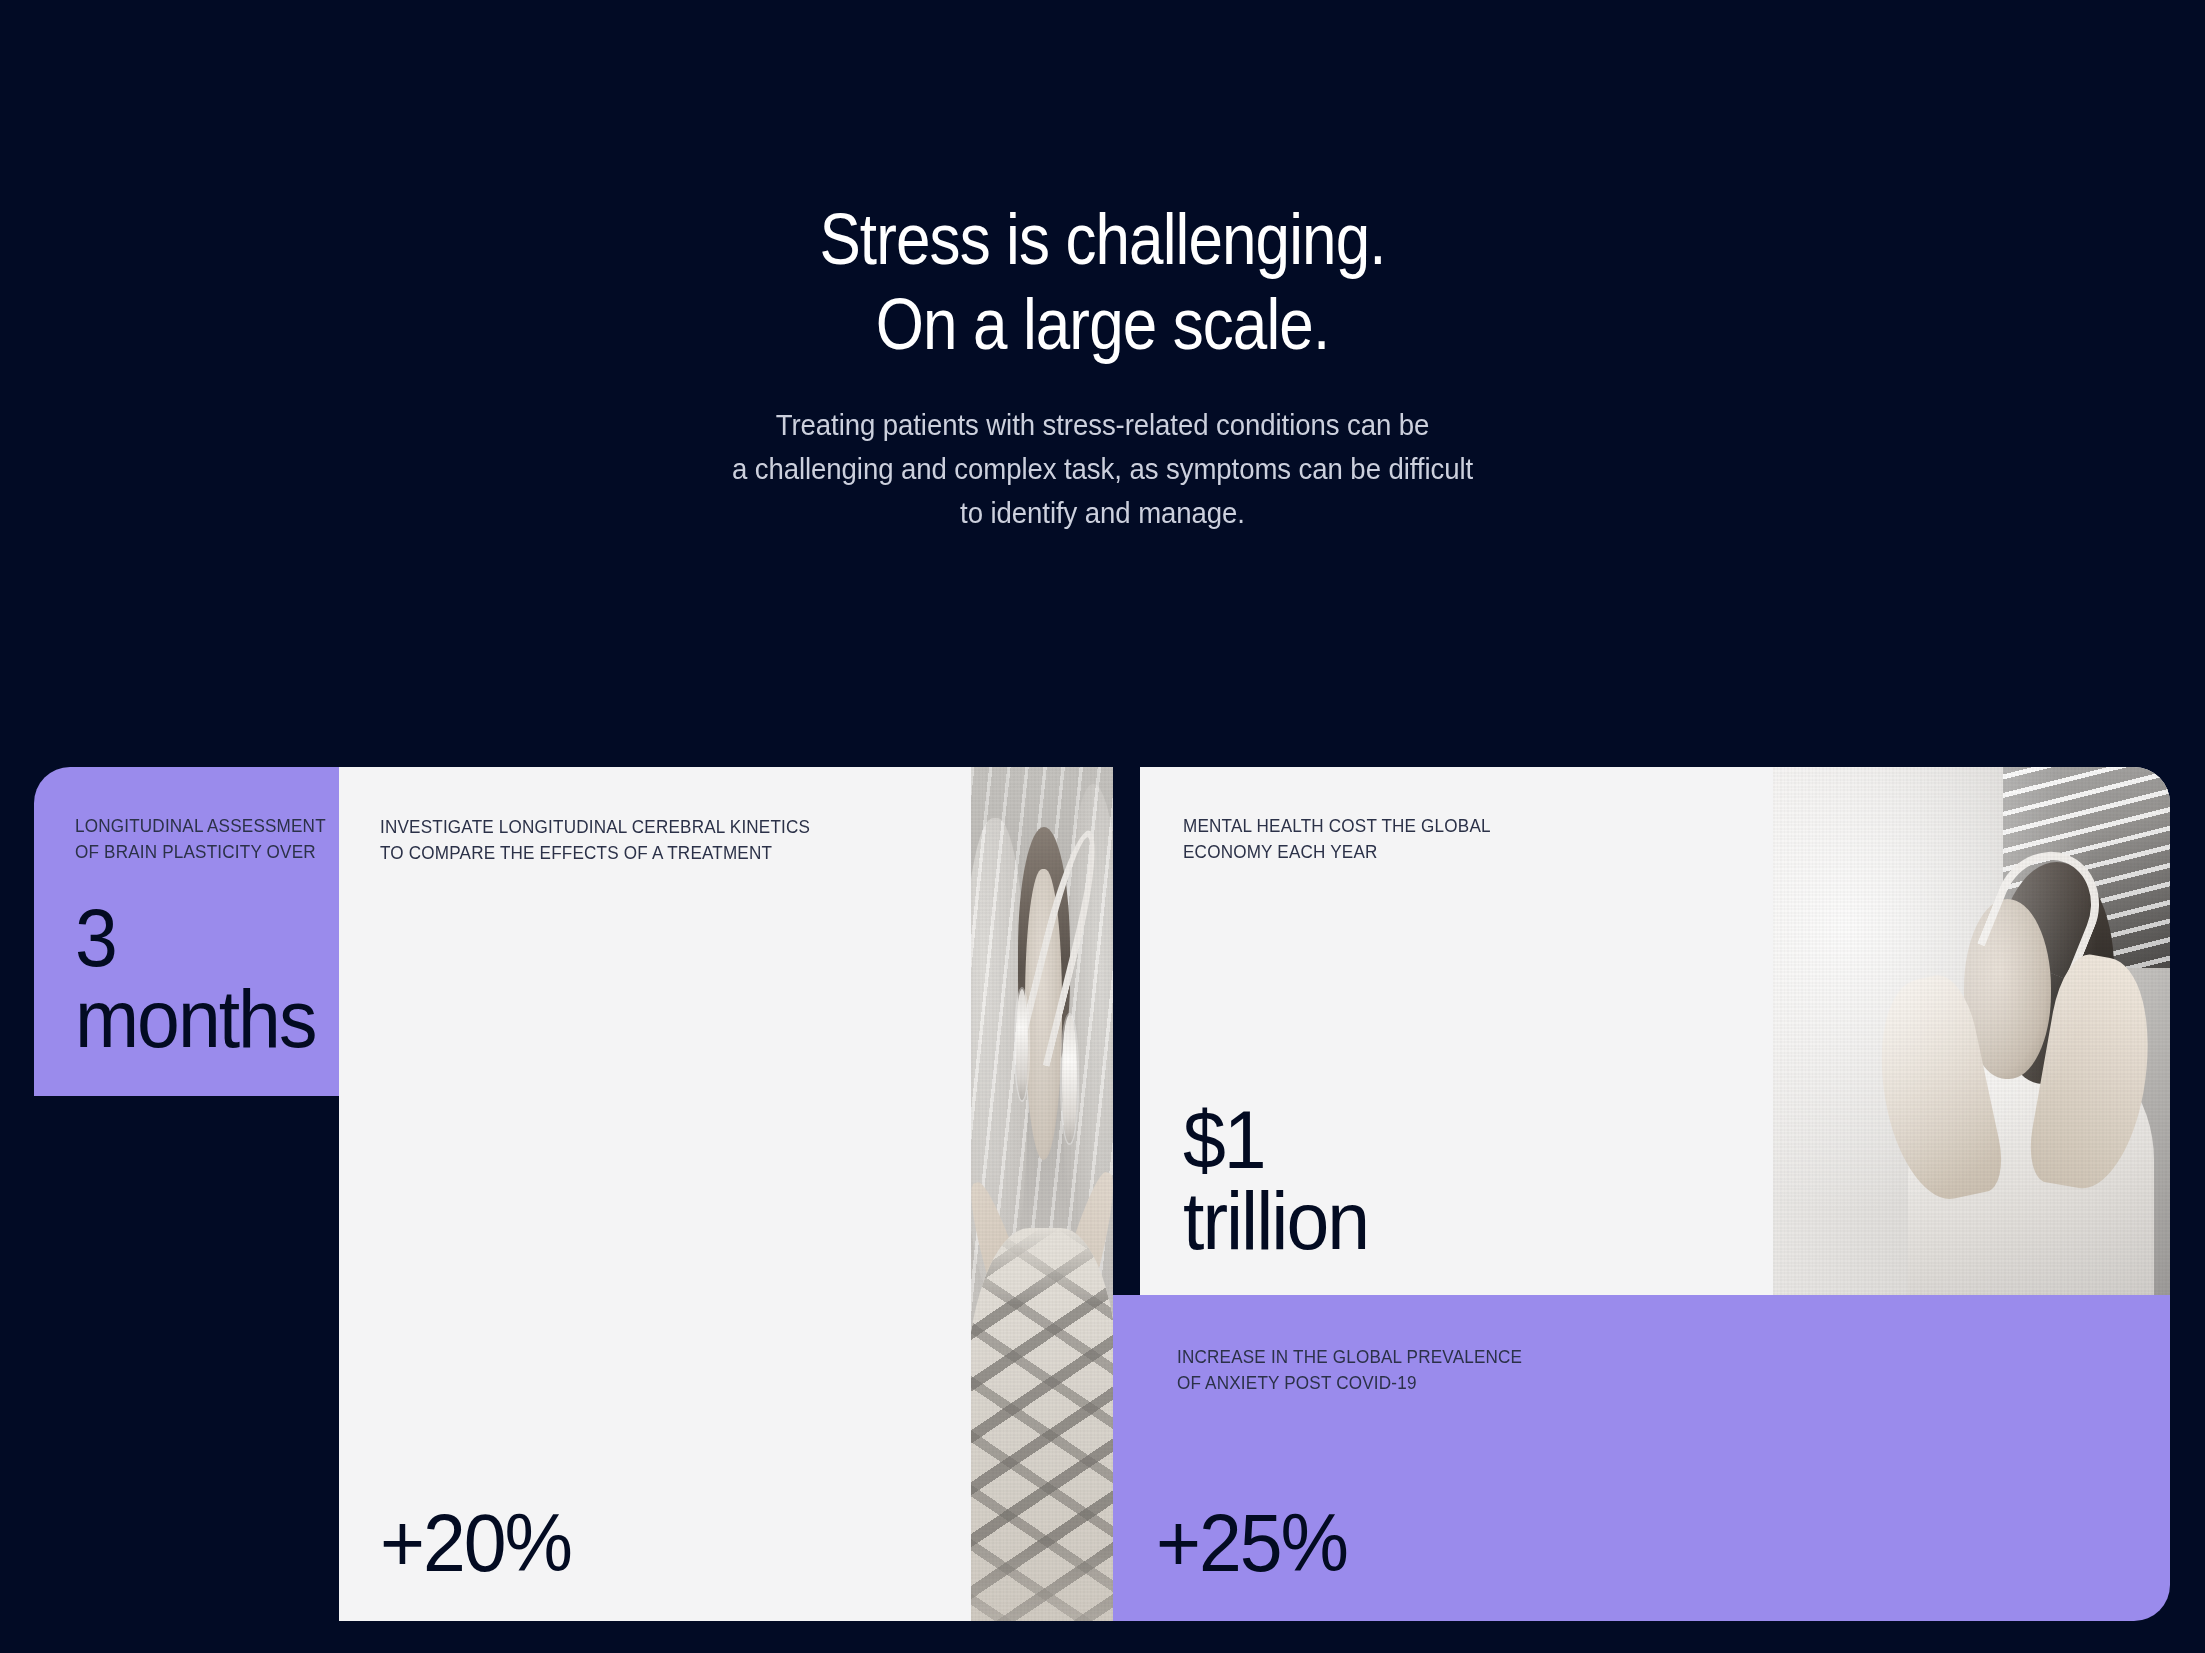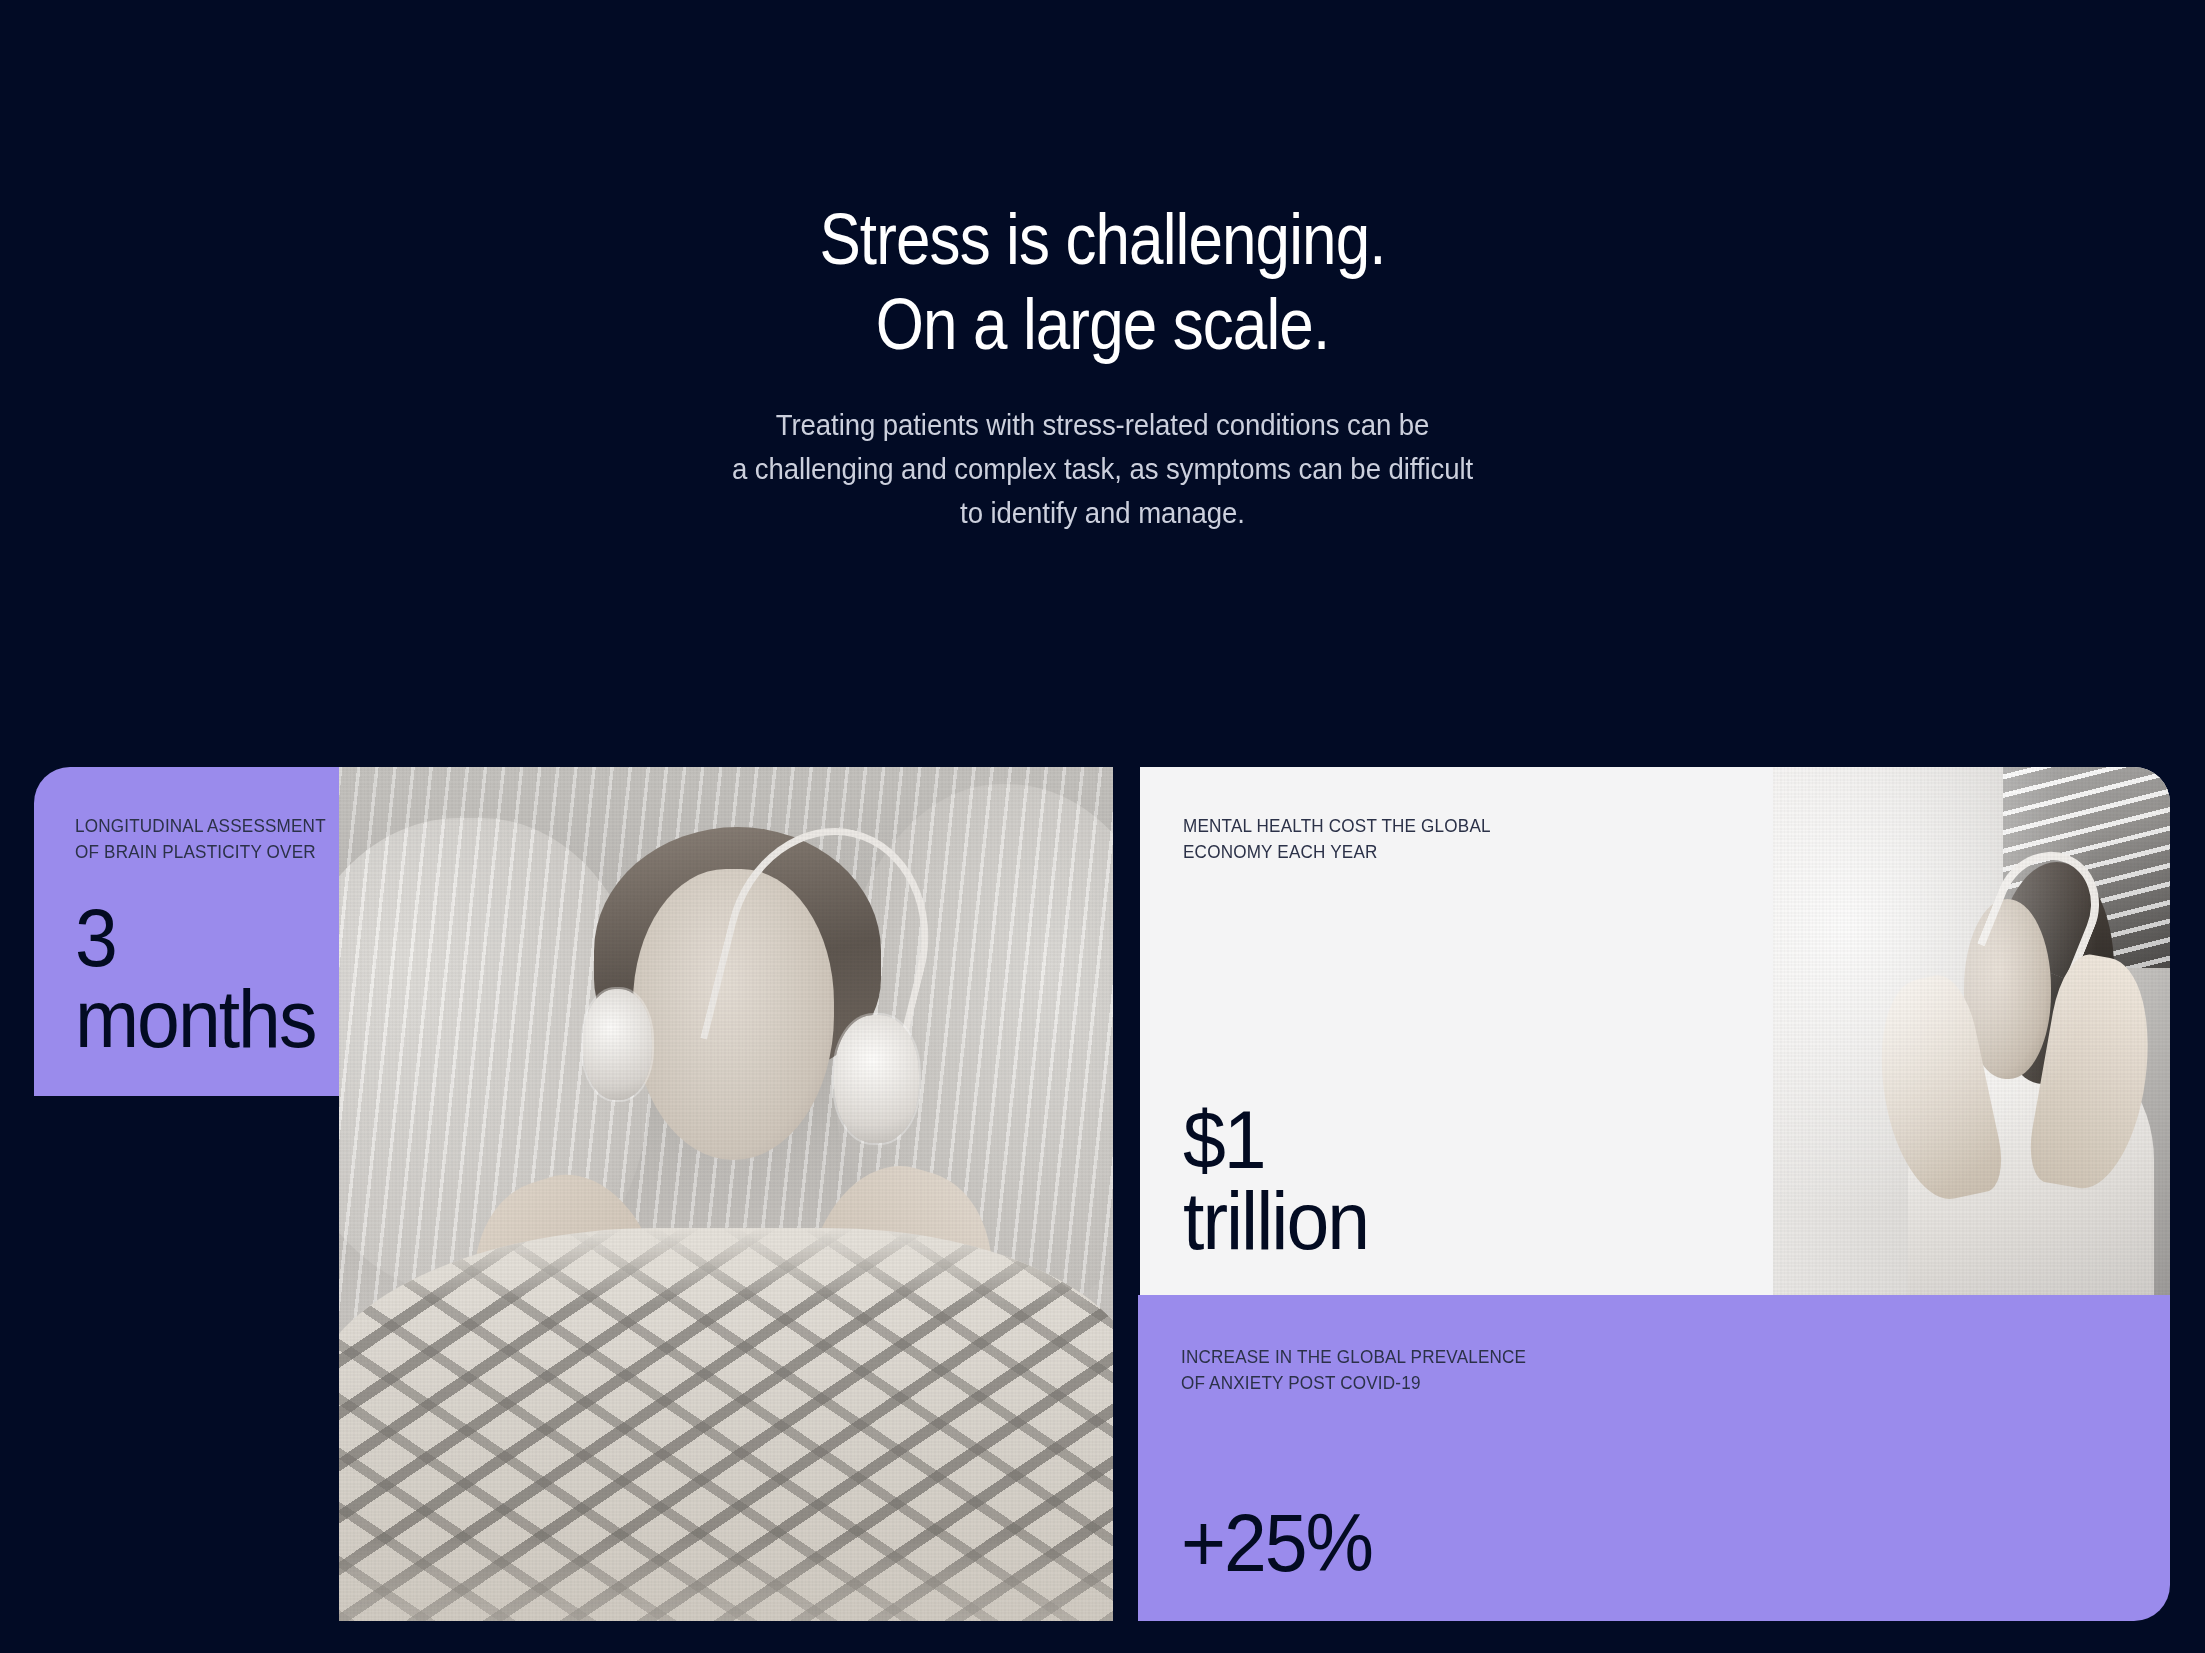--- a/index.html
+++ b/index.html
@@ -115,23 +115,22 @@
   .rt-text .bignum {
     position:absolute;
     left:43px; bottom:33px;
     font-size:81px;
   }
   .rt-photo { flex:1; position:relative; overflow:hidden; }
 
   
   .rb {
     flex:1;
-    padding:50px 0 0 43px;
-    position:relative;
-    margin-left:25px;
+    padding:50px 0 0 64px;
+    position:relative;
   }
   .rb .bignum {
     position:absolute;
     left:43px; bottom:37px;
     font-size:81px;
   }
 
   
   .photo { position:absolute; inset:0; }
 
@@ -293,20 +292,25 @@
 
   <div class="col col-left">
 
     <div class="lt purple">
       <div class="eyebrow">LONGITUDINAL ASSESSMENT
 OF BRAIN PLASTICITY OVER</div>
       <div class="bignum">3 months</div>
     </div>
 
     <div class="lb">
+      <div class="lb-text offwhite">
+        <div class="eyebrow">INVESTIGATE LONGITUDINAL CEREBRAL KINETICS
+TO COMPARE THE EFFECTS OF A TREATMENT</div>
+        <div class="bignum">+20%</div>
+      </div>
       <div class="lb-photo">
         <div class="photo scene-a">
           <div class="pillow-l"></div>
           <div class="pillow-r"></div>
           <div class="pillow-stripes"></div>
           <div class="hair"></div>
           <div class="head"></div>
           <div class="band"></div>
           <div class="cup-l"></div>
           <div class="cup-r"></div>

